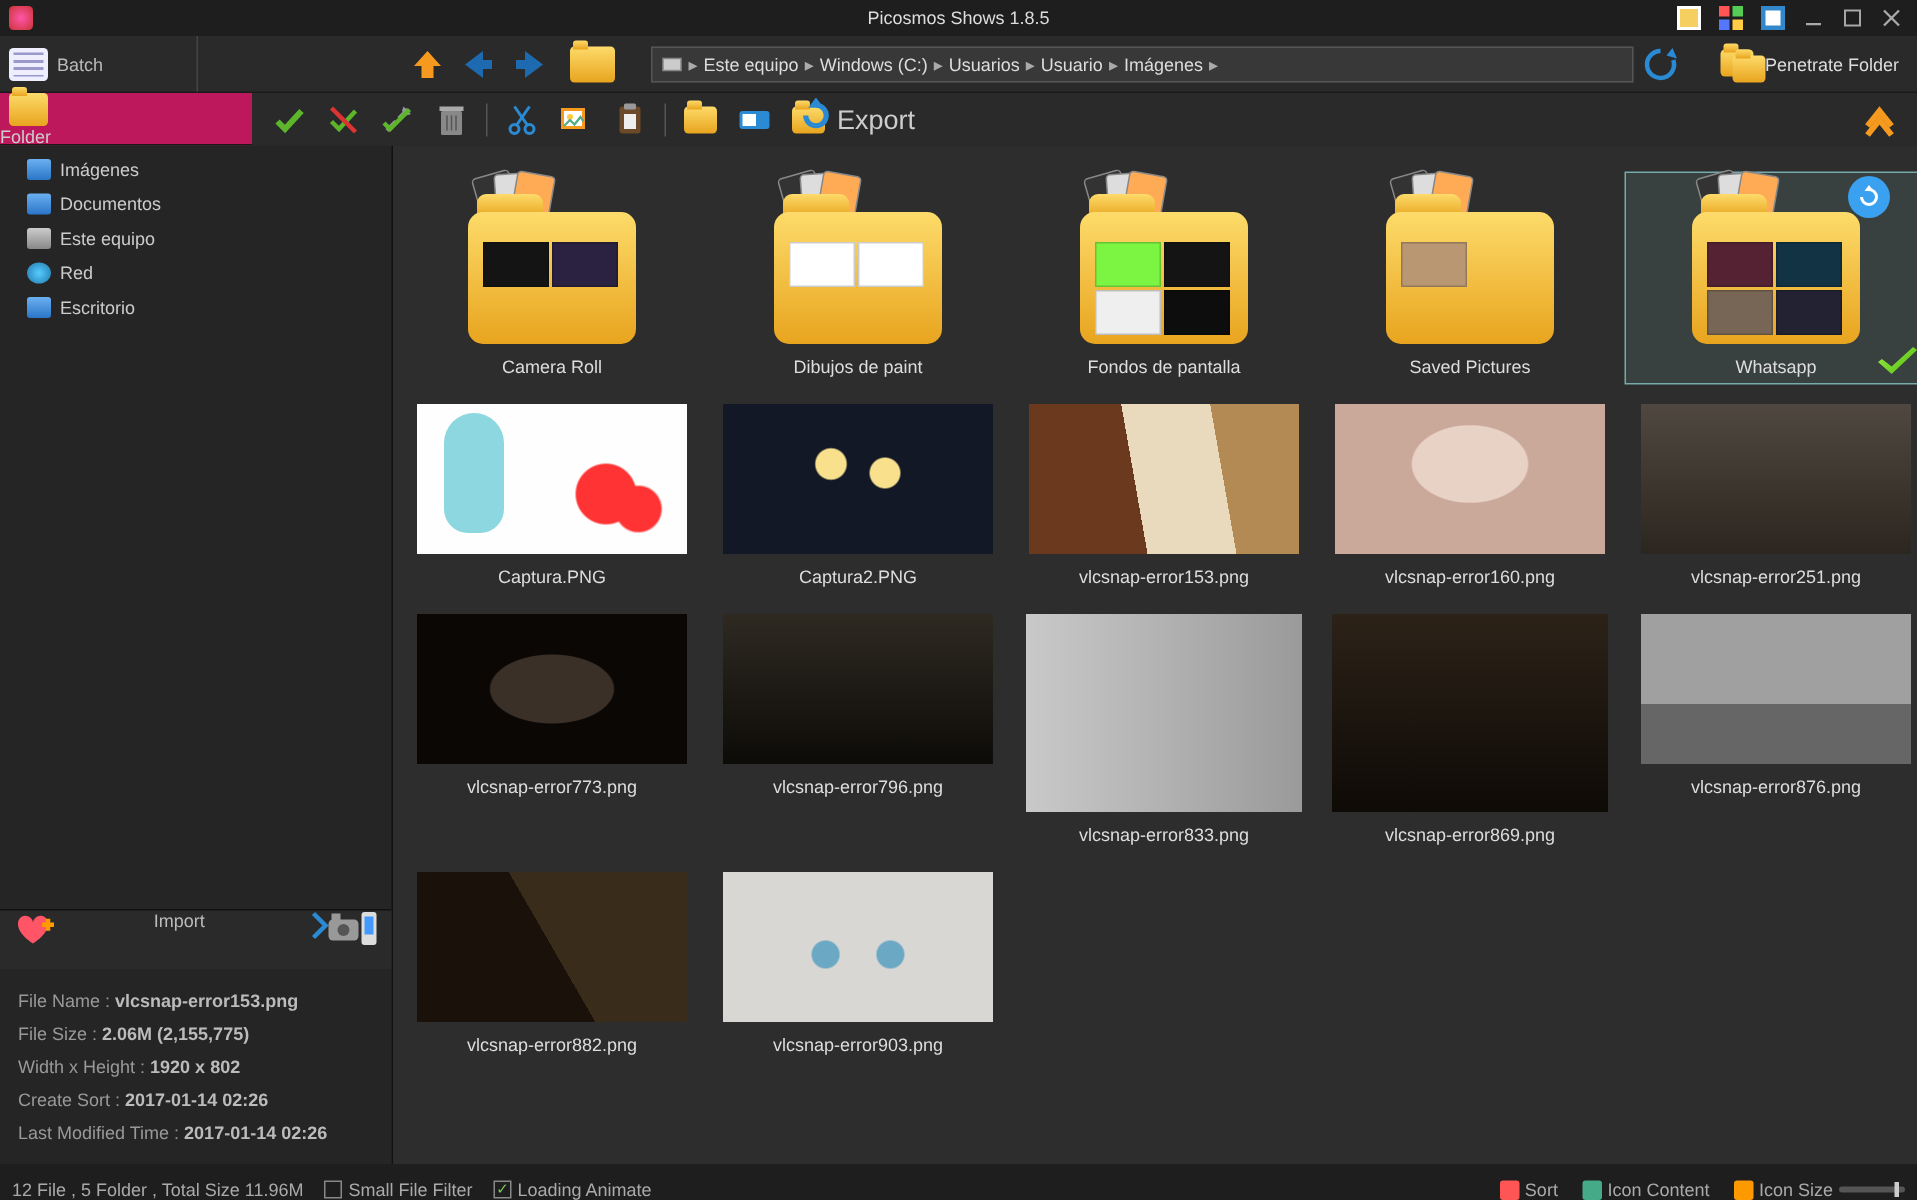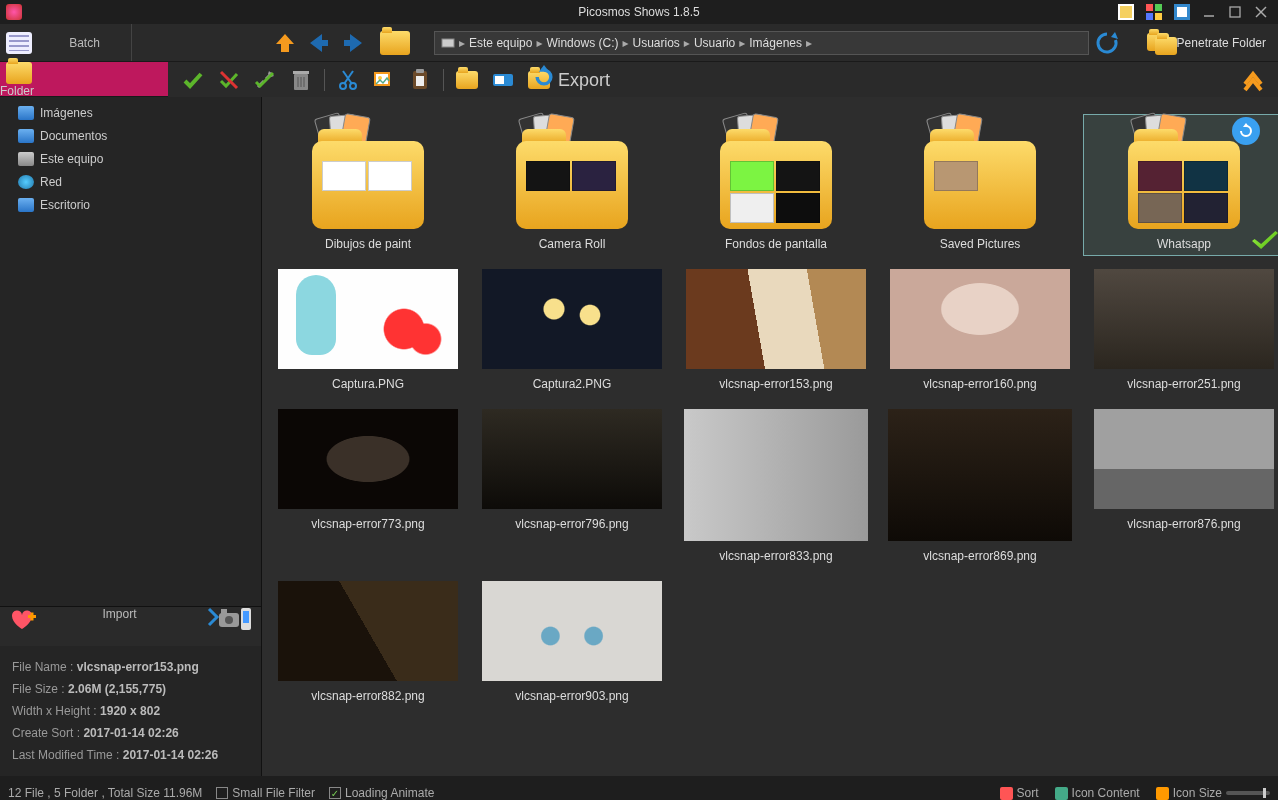--- a/index.html
+++ b/index.html
@@ -10,21 +10,21 @@
   .titlebar { height: 24px; background: #1e1e1e; display: flex; align-items: center; position: relative; text-align: center; }
   .titlebar .app-icon { width: 16px; height: 16px; margin: 0 6px; background: radial-gradient(circle,#f5a,#c33); border-radius: 3px;}
   .titlebar .title { position: absolute; left: 50%; transform: translateX(-50%); color: #ddd; font-size: 12px; }
   .titlebar .sys { margin-left: auto; display: flex; align-items: center; gap: 12px; padding-right: 10px; }
   .titlebar .sys svg { width: 14px; height: 14px; }
   .titlebar .sys .extra { width: 16px; height: 16px; }
 
   
   .toprow { height: 38px; background: #2a2a2a; display: flex; align-items: stretch; border-bottom: 1px solid #1a1a1a;}
   .toprow .left-btn { width: 131px; display: flex; align-items: center; justify-content: center; gap: 0; }
-  .toprow .left-btn .lbl { flex: 1; text-align: center; color: #bbb; font-size: 12px; }
+  .toprow .left-btn .lbl { flex: 1; text-align: left; color: #bbb; font-size: 12px; }
   .folder-icon { width: 26px; height: 22px; background: linear-gradient(#fddb6a,#e8a41e); border-radius: 3px; position: relative; margin: 0 6px;}
   .folder-icon::before{content:"";position:absolute;top:-4px;left:2px;width:10px;height:6px;background:linear-gradient(#fddb6a,#e8a41e);border-radius:2px 2px 0 0;}
   .batch-icon{width:26px;height:22px;background:#eef;border-radius:3px;position:relative;margin:0 6px;}
   .batch-icon::after{content:"";position:absolute;inset:3px;background:repeating-linear-gradient(#99c,#99c 2px,#eef 2px,#eef 5px);}
   .toprow .divider{width:1px;background:#444;}
   .nav-arrows{display:flex;align-items:center;gap:8px;padding:0 10px;}
   .nav-arrows svg{width:26px;height:26px;}
   .breadcrumb-wrap{flex:1;display:flex;align-items:center;gap:4px;padding:4px 8px;}
   .breadcrumb{flex:1;height:24px;background:#383838;border:1px solid #555;display:flex;align-items:center;padding:0 6px;gap:4px;color:#ddd;font-size:12px;}
   .breadcrumb .seg{color:#ddd;}
@@ -339,41 +339,41 @@
           <div class="cell">
             <div class="folder-thumb">
     <div class="folder-fan">
                 <span></span>
                 <span></span>
                 <span></span>
               </div>
     <div class="folder-tab"></div>
               <div class="folder-body"></div>
     <div class="folder-prev">
-                <div class="fp-2a"></div>
-                <div class="fp-2b"></div>
+                <div class="fp-1a"></div>
+                <div class="fp-1b"></div>
               </div>
             </div>
-    <div class="cap">Dibujos de paint</div>
+    <div class="cap">Camera Roll</div>
           </div>
           <div class="cell">
             <div class="folder-thumb">
     <div class="folder-fan">
                 <span></span>
                 <span></span>
                 <span></span>
               </div>
     <div class="folder-tab"></div>
               <div class="folder-body"></div>
     <div class="folder-prev">
-                <div class="fp-1a"></div>
-                <div class="fp-1b"></div>
+                <div class="fp-2a"></div>
+                <div class="fp-2b"></div>
               </div>
             </div>
-    <div class="cap">Camera Roll</div>
+    <div class="cap">Dibujos de paint</div>
           </div>
           <div class="cell">
             <div class="folder-thumb">
     <div class="folder-fan">
                 <span></span>
                 <span></span>
                 <span></span>
               </div>
     <div class="folder-tab"></div>
               <div class="folder-body"></div>

